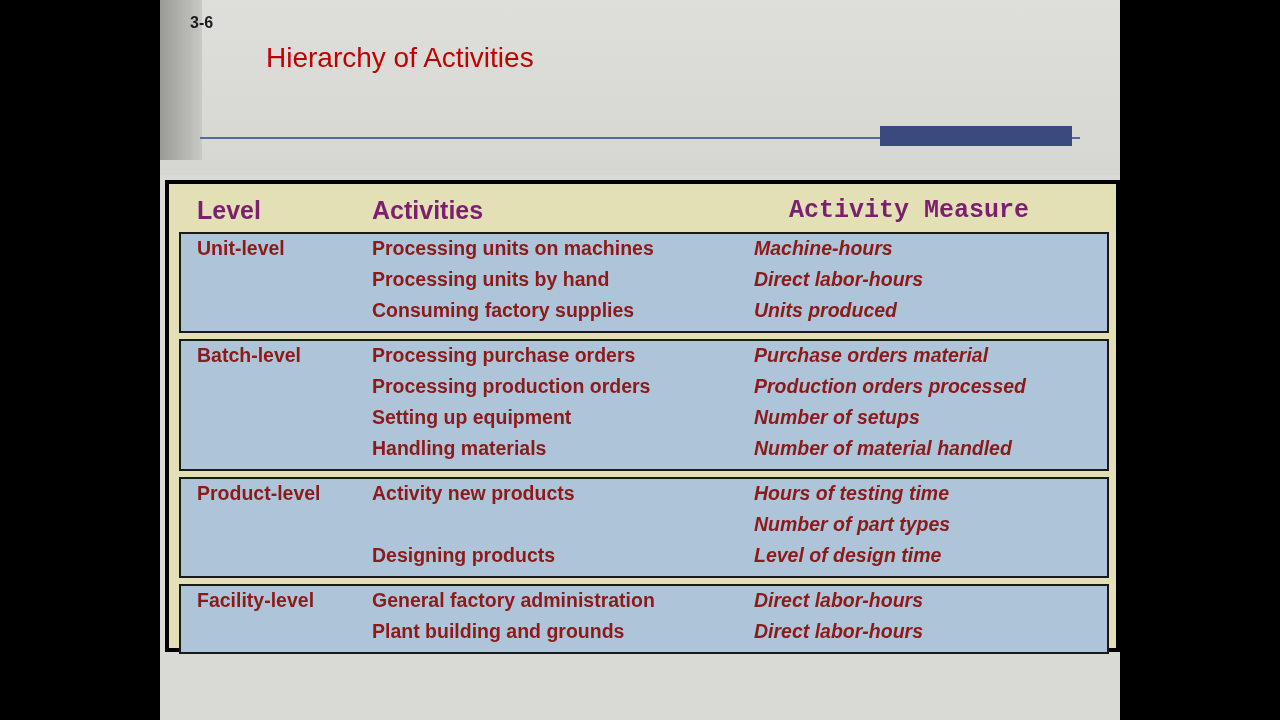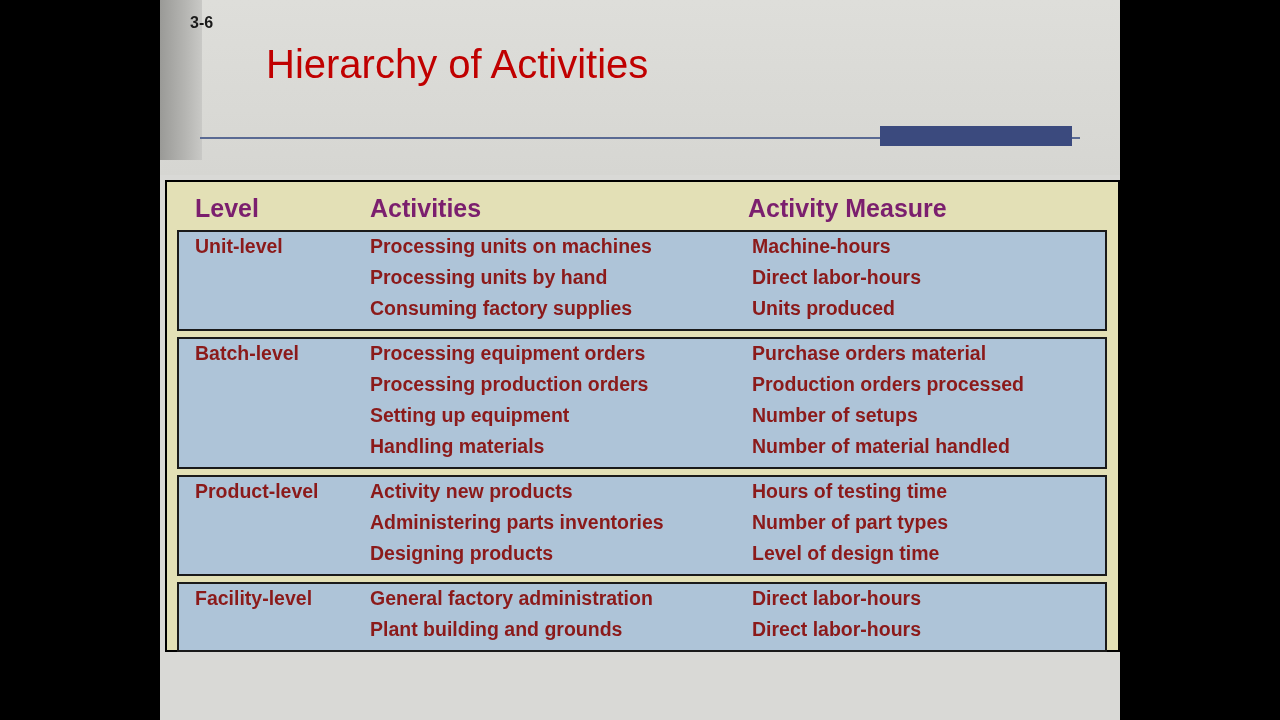--- a/index.html
+++ b/index.html
@@ -44,21 +44,21 @@
     top: 14px;
     font-size: 16px;
     font-weight: bold;
     color: #1a1a1a;
     letter-spacing: 0px;
   }
   #slide-title {
     position: absolute;
     left: 106px;
     top: 42px;
-    font-size: 40px;
+    font-size: 28px;
     font-weight: normal;
     color: #c00000;
     font-family: "Liberation Sans", sans-serif;
   }
   #rule {
     position: absolute;
     left: 40px;
     top: 137px;
     width: 880px;
     height: 2px;
@@ -73,38 +73,38 @@
     background: #3b4a7e;
   }
   
   #panel {
     position: absolute;
     left: 5px;
     top: 180px;
     width: 955px;
     height: 472px;
     background: #e3e0b6;
-    border: 2px solid #000000;
+    border: 4px solid #000000;
     box-sizing: border-box;
   }
   #col-heads {
     position: relative;
     height: 44px;
   }
   .chead {
     position: absolute;
     top: 12px;
     font-size: 25px;
     font-weight: bold;
     color: #7b1f6e;
     white-space: nowrap;
   }
   .chead.c1 { left: 28px; }
   .chead.c2 { left: 203px; }
-  .chead.c3 { left: 581px; }
+  .chead.c3 { left: 620px; font-family: Liberation Mono, monospace; }
 
   .group {
     position: absolute;
     left: 10px;
     width: 930px;
     background: #aec4d8;
     border: 2px solid #1a1a1a;
     box-sizing: border-box;
   }
   .row {
@@ -115,21 +115,21 @@
   .cell {
     position: absolute;
     font-size: 19.5px;
     font-weight: bold;
     color: #8b1a1a;
     white-space: nowrap;
     top: 3px;
   }
   .cell.c1 { left: 16px; }
   .cell.c2 { left: 191px; }
-  .cell.c3 { left: 573px; }
+  .cell.c3 { left: 573px; font-style: italic; }
 </style>
 </head>
 <body>
 
 <div id="slide">
 
   <div id="header">
     <div id="left-strip"></div>
     <div id="slide-number">3-6</div>
     <div id="slide-title">Hierarchy of Activities</div>
@@ -156,21 +156,21 @@
       </div>
       <div class="row">
         <div class="cell c2">Consuming factory supplies</div>
         <div class="cell c3">Units produced</div>
       </div>
     </div>
 
     <div class="group" style="top:155px; height:132px;">
       <div class="row">
         <div class="cell c1">Batch-level</div>
-        <div class="cell c2">Processing equipment orders</div>
+        <div class="cell c2">Processing purchase orders</div>
         <div class="cell c3">Purchase orders material</div>
       </div>
       <div class="row">
         <div class="cell c2">Processing production orders</div>
         <div class="cell c3">Production orders processed</div>
       </div>
       <div class="row">
         <div class="cell c2">Setting up equipment</div>
         <div class="cell c3">Number of setups</div>
       </div>
@@ -180,21 +180,20 @@
       </div>
     </div>
 
     <div class="group" style="top:293px; height:101px;">
       <div class="row">
         <div class="cell c1">Product-level</div>
         <div class="cell c2">Activity new products</div>
         <div class="cell c3">Hours of testing time</div>
       </div>
       <div class="row">
-        <div class="cell c2">Administering parts inventories</div>
         <div class="cell c3">Number of part types</div>
       </div>
       <div class="row">
         <div class="cell c2">Designing products</div>
         <div class="cell c3">Level of design time</div>
       </div>
     </div>
 
     <div class="group" style="top:400px; height:70px;">
       <div class="row">

